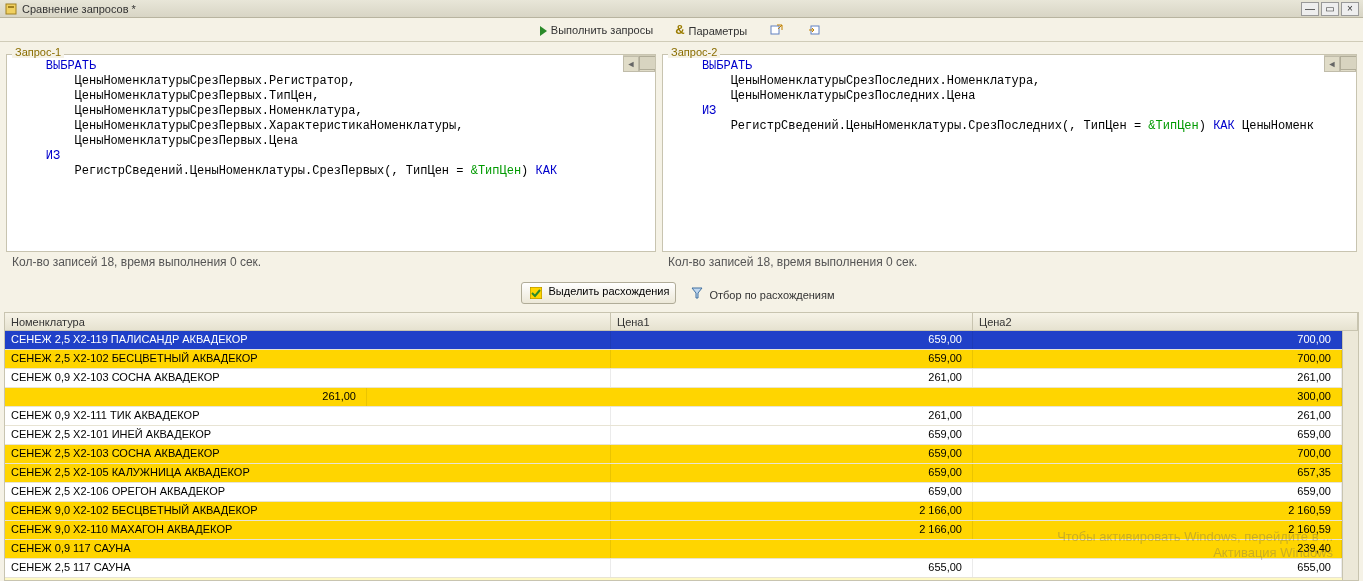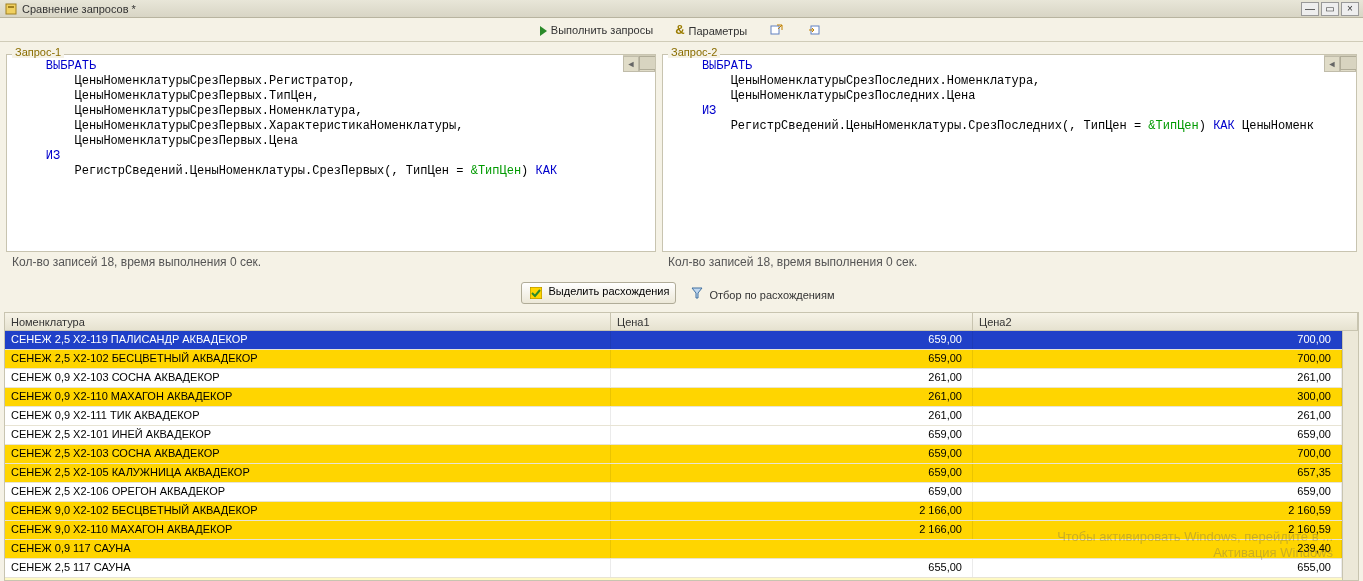--- a/index.html
+++ b/index.html
@@ -356,21 +356,20 @@
           <div class="cell c1">СЕНЕЖ 2,5 Х2-102 БЕСЦВЕТНЫЙ АКВАДЕКОР</div>
           <div class="cell c2">659,00</div>
           <div class="cell c3">700,00</div>
         </div>
         <div class="row nodiff">
           <div class="cell c1">СЕНЕЖ 0,9 Х2-103 СОСНА АКВАДЕКОР</div>
           <div class="cell c2">261,00</div>
           <div class="cell c3">261,00</div>
         </div>
         <div class="row diff">
-          <div class="cell c1">СЕНЕЖ 0,9 Х2-110 МАХАГОН АКВАДЕКОР</div>
           <div class="cell c2">261,00</div>
           <div class="cell c3">300,00</div>
         </div>
         <div class="row nodiff">
           <div class="cell c1">СЕНЕЖ 0,9 Х2-111 ТИК АКВАДЕКОР</div>
           <div class="cell c2">261,00</div>
           <div class="cell c3">261,00</div>
         </div>
         <div class="row nodiff">
           <div class="cell c1">СЕНЕЖ 2,5 Х2-101 ИНЕЙ АКВАДЕКОР</div>

